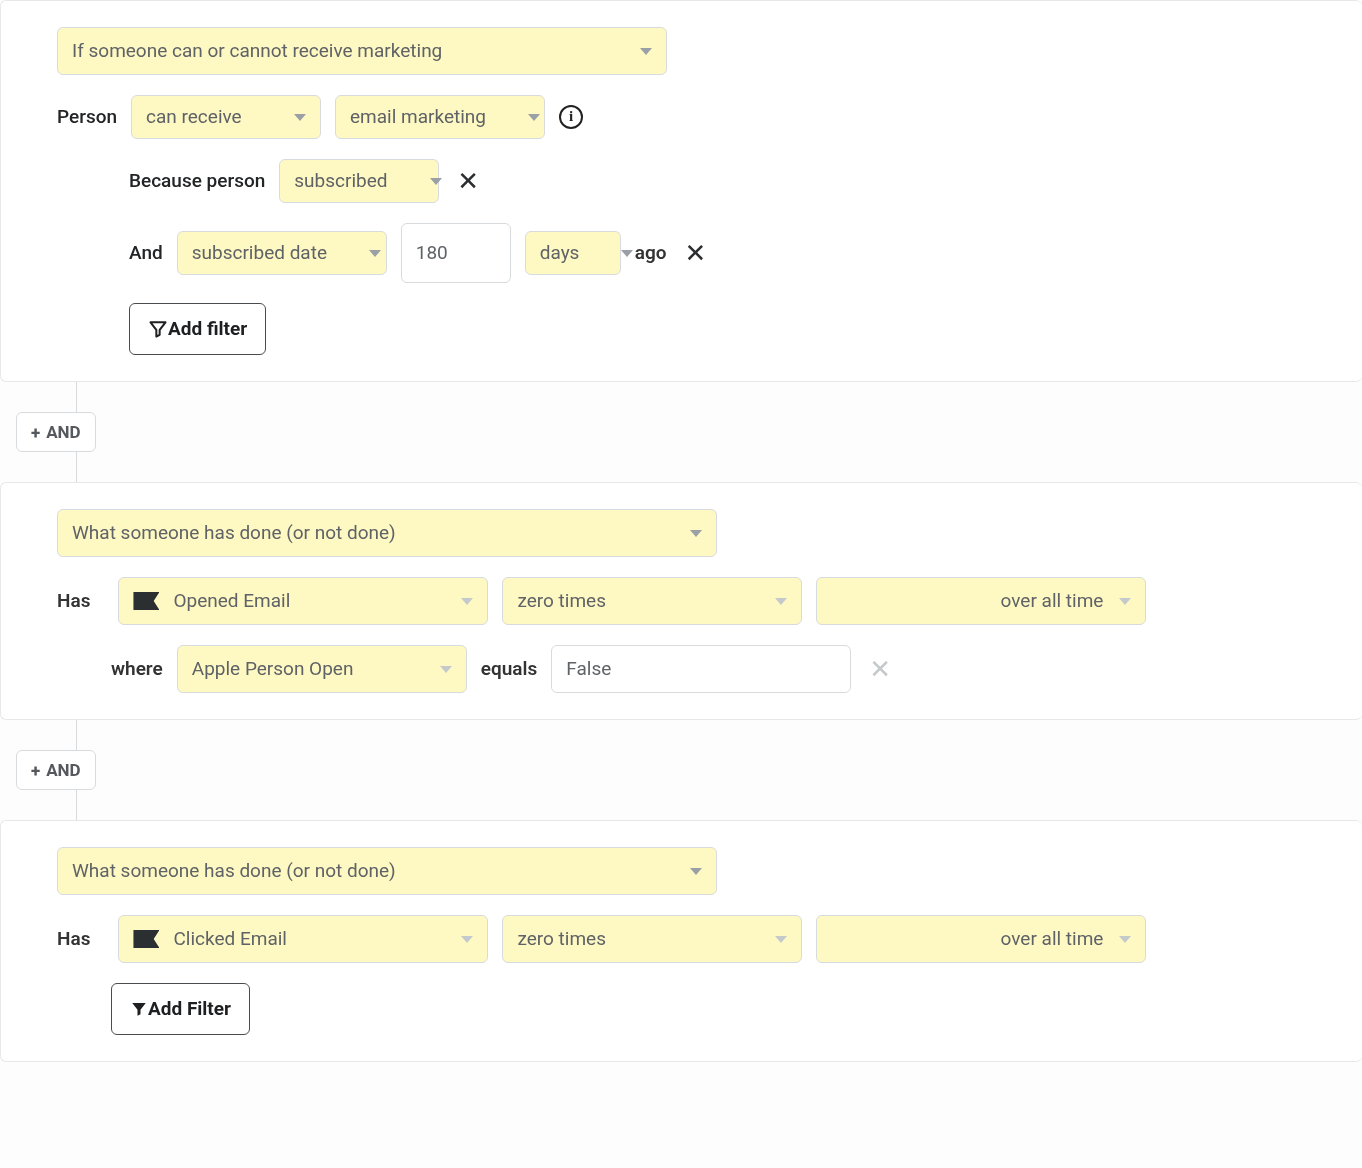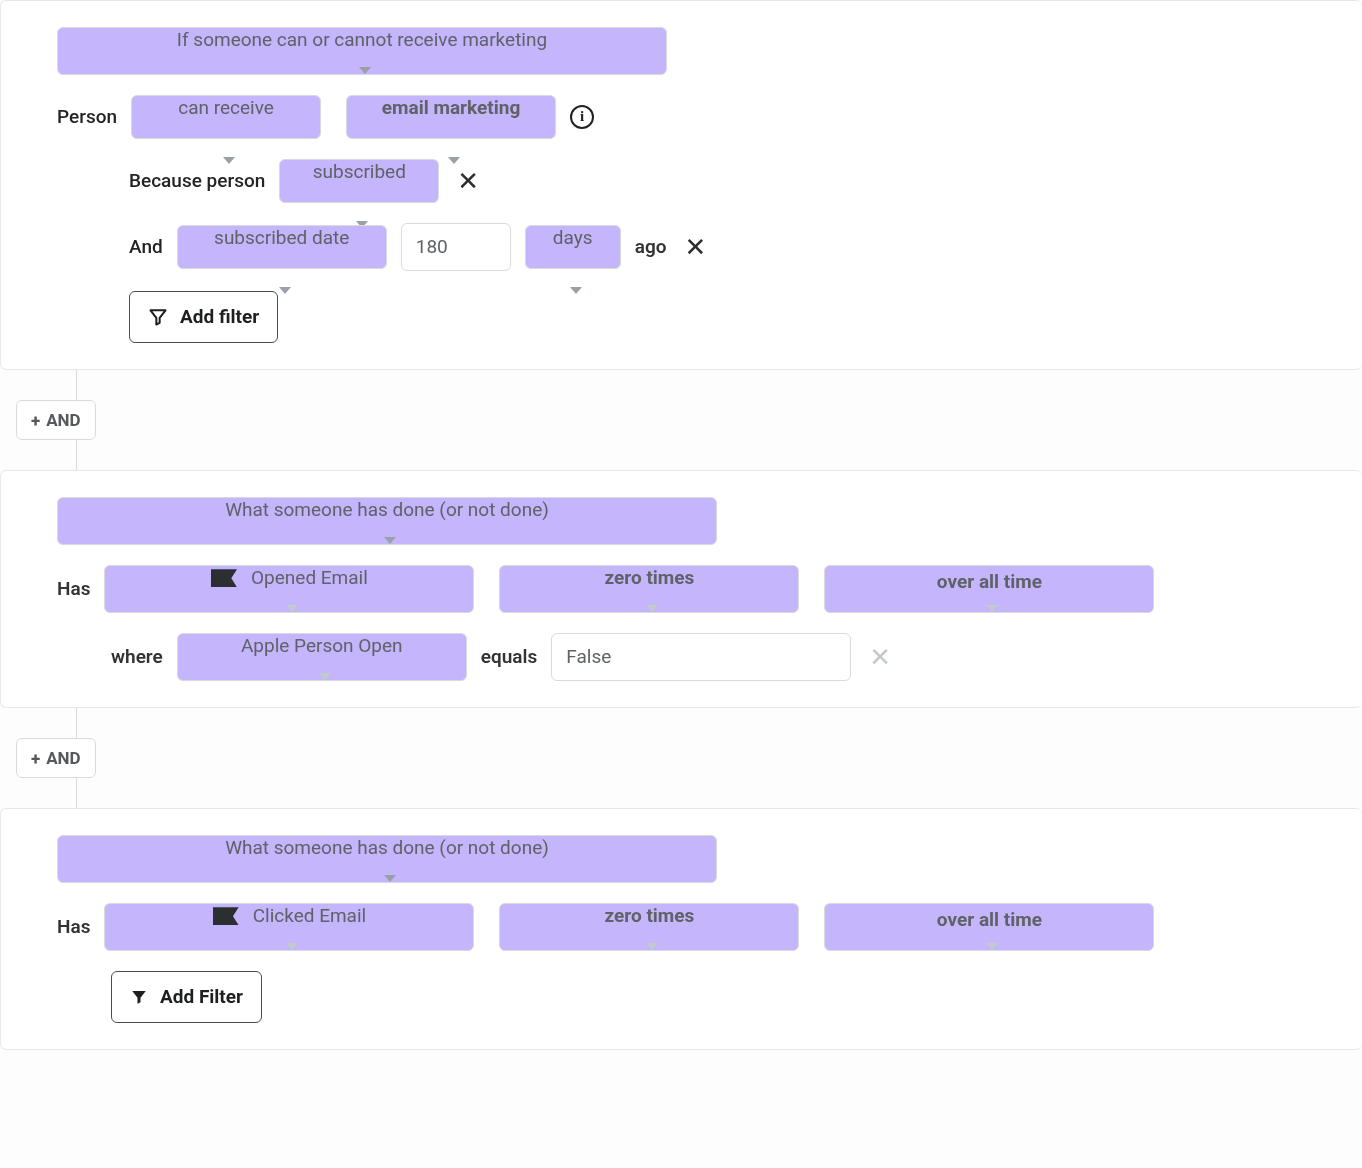--- a/index.html
+++ b/index.html
@@ -51,63 +51,62 @@
   }
   .label.mid{font-weight:600;color:#333;}
   .sel{
     display:inline-flex;
     align-items:center;
     gap:10px;
     height:48px;
     padding:0 14px;
     border:1px solid var(--border);
     border-radius:6px;
-    background:#c4b5fd;
+    background:#fef9c3;
     color:var(--muted);
     cursor:pointer;
     white-space:nowrap;
-    flex-direction:column;
   }
   .sel.tight{height:44px;}
   .sel .txt{color:var(--muted);font-size:19px;}
   .chev{
     width:0;height:0;
     border-left:6px solid transparent;
     border-right:6px solid transparent;
     border-top:7px solid var(--gray-icon);
     margin-left:6px;
     flex:0 0 auto;
   }
   .chev.light{border-top-color:var(--gray-icon-light);}
   .sel-wide{width:610px;justify-content:space-between;}
   .sel-660{width:660px;justify-content:space-between;}
   .sel-flex{justify-content:space-between;gap:36px;}
   .num{
-    height:48px;width:110px;
+    height:60px;width:110px;
     border:1px solid var(--border);
     border-radius:6px;
     background:#fff;
     padding:0 14px;
     color:var(--muted);
     font-size:19px;
     display:flex;align-items:center;
   }
   .txtinput{
     height:48px;width:300px;
     border:1px solid var(--border);
     border-radius:6px;
     background:#fff;
     padding:0 14px;
     color:var(--muted);
     display:flex;align-items:center;
   }
   .btn{
     display:inline-flex;
     align-items:center;
-    gap:12px;
+    gap:0;
     height:52px;
     padding:0 18px;
     border:1.5px solid #4a4d50;
     border-radius:6px;
     background:#fff;
     font-weight:700;
     color:#1d1f21;
     cursor:pointer;
   }
   .close-x{
@@ -147,28 +146,28 @@
   }
   .and-pill .plus{font-size:17px;font-weight:800;color:#55585c;}
   
   .flag-ic{
     width:26px;height:18px;
     background:#2c2f31;
     clip-path:polygon(0 0,100% 0,78% 50%,100% 100%,0 100%);
     flex:0 0 auto;
   }
   .funnel-ic svg, .funnel-solid-ic svg{display:block;}
-  .row .sel + .sel{margin-left:11px;font-weight:bold;}
+  .row .sel + .sel{margin-left:0;}
   
   .w-190{width:190px;}
   .w-210{width:210px;}
   .w-160{width:160px;}
   .w-260{width:260px;}
   .w-110u{width:96px;}
-  .w-360{width:370px;justify-content:space-between;}
+  .w-360{width:370px;justify-content:space-between;margin-left:14px;}
   .w-300{width:300px;justify-content:space-between;}
   .w-290{width:330px;justify-content:flex-end;}
   .w-280{width:290px;justify-content:space-between;}
 </style>
 </head>
 <body>
 
 <div class="canvas">
 
   <div class="group">

